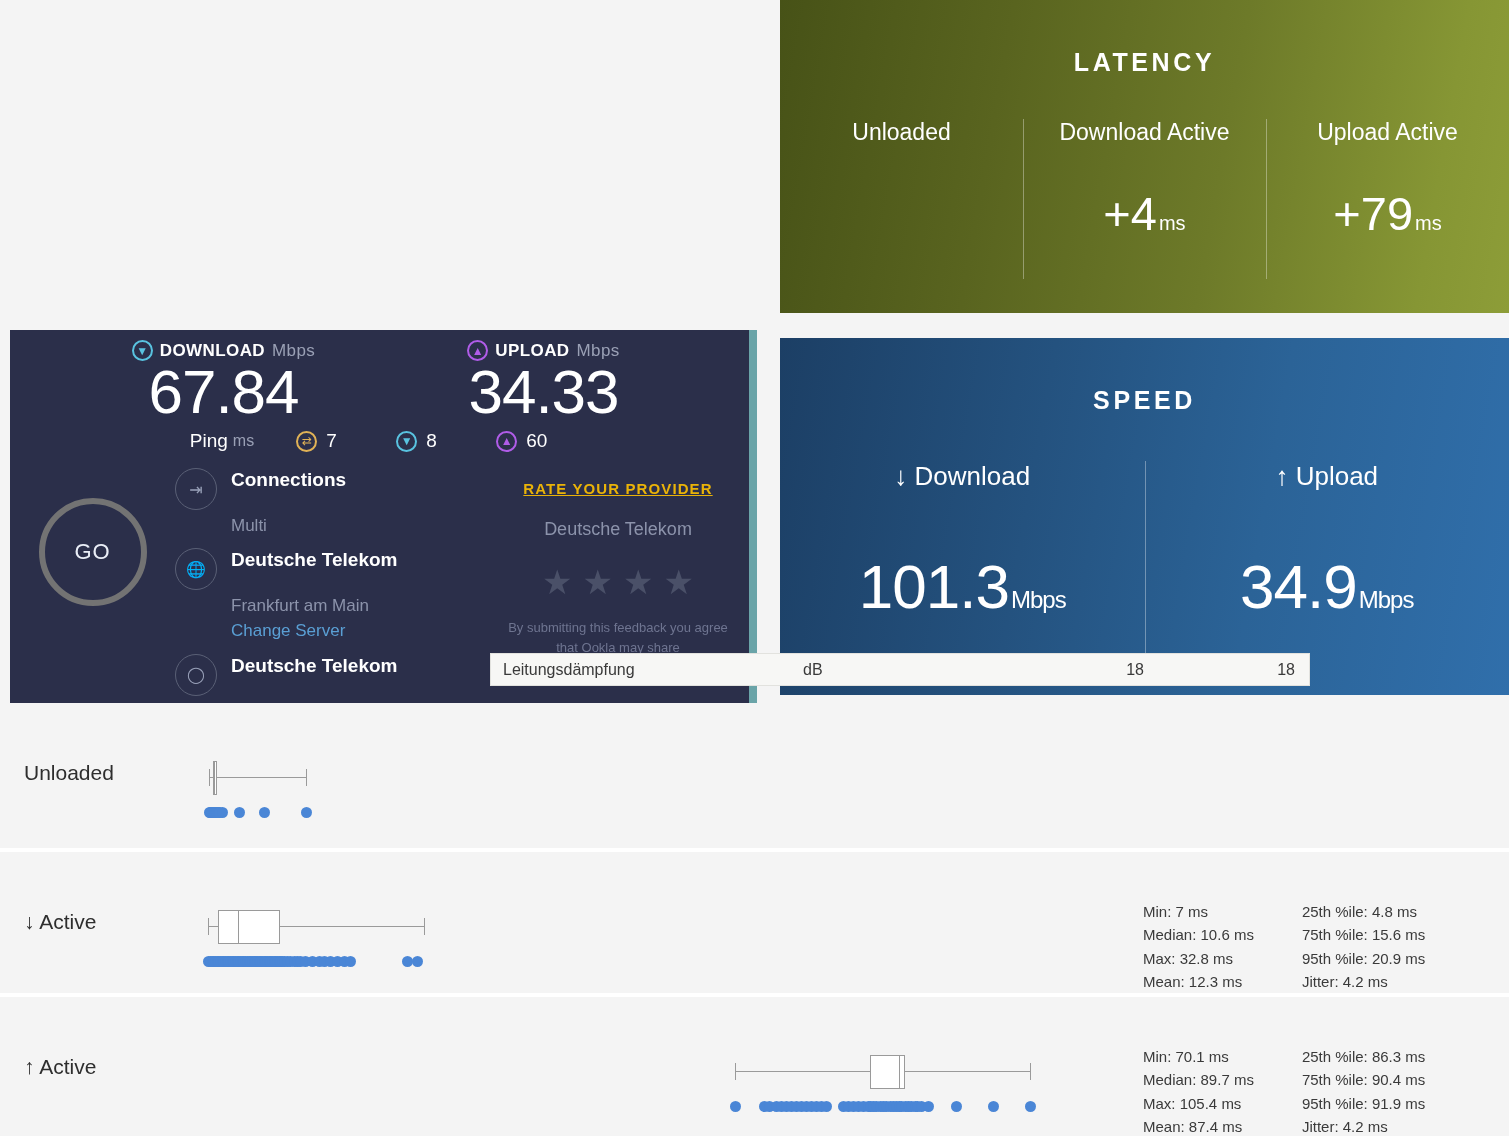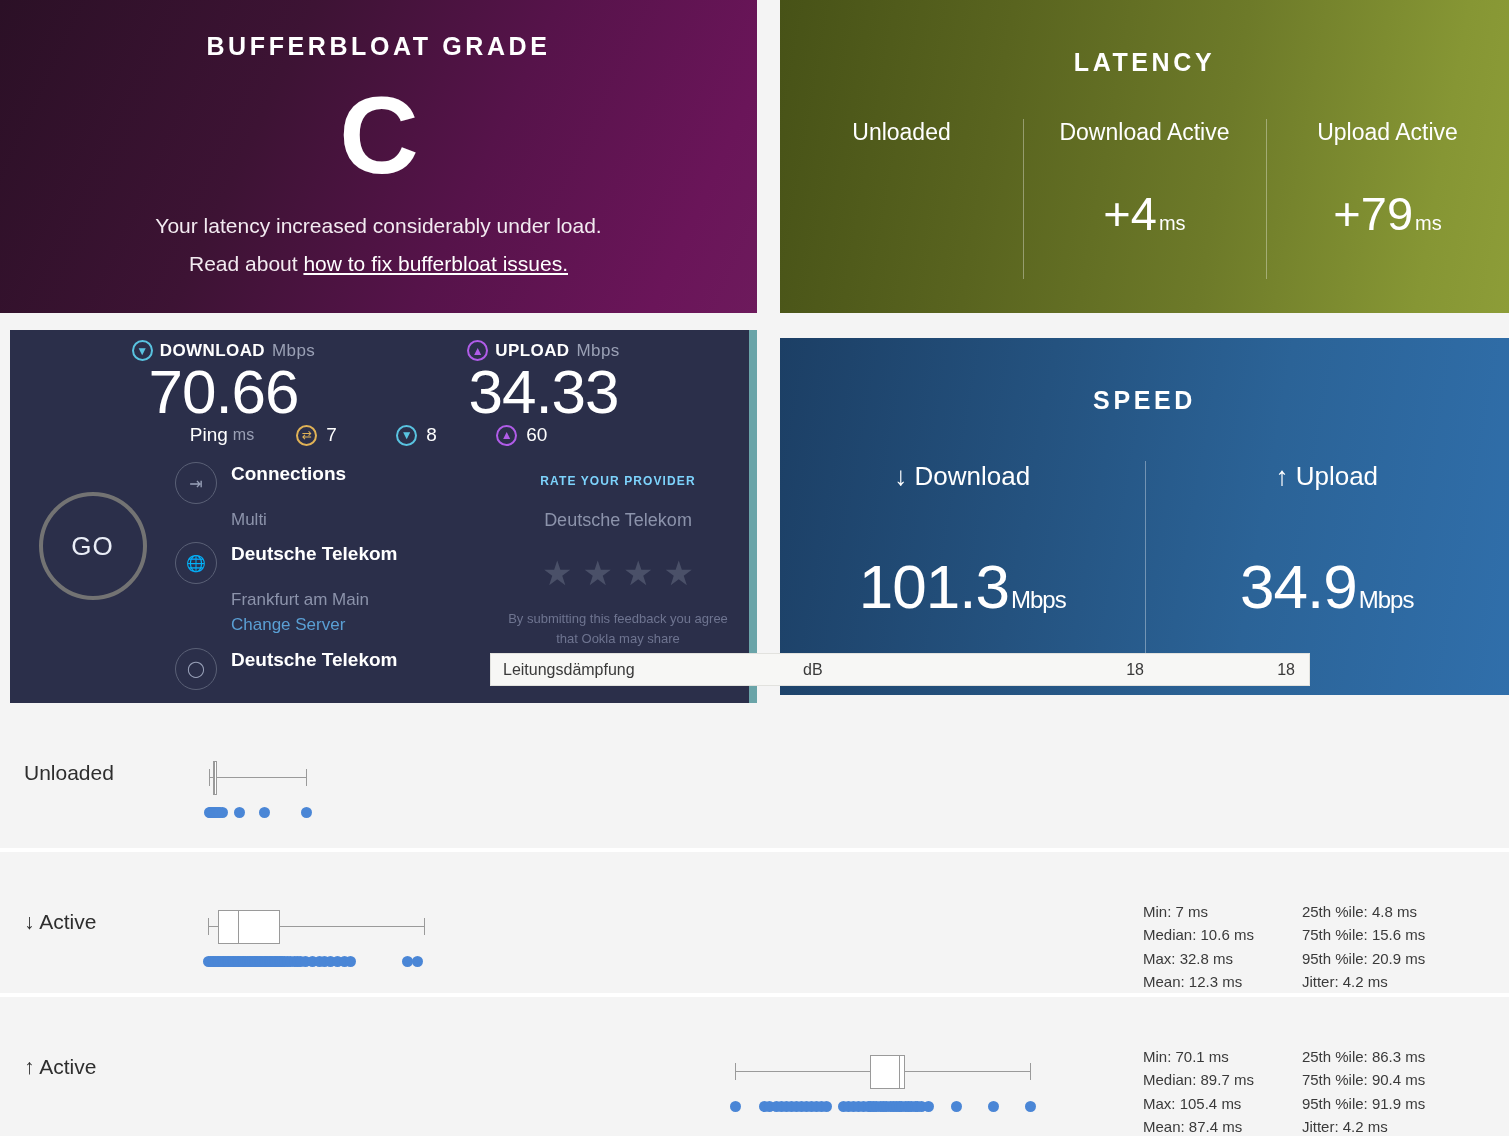--- a/index.html
+++ b/index.html
@@ -63,45 +63,45 @@
   .st-head { display:flex; justify-content:center; gap:90px; padding-top:10px; }
   .st-metric { text-align:center; width:230px; }
   .st-metric-head { display:flex; align-items:center; justify-content:center; gap:7px; font-size:17px; letter-spacing:0.4px; }
   .st-metric-head .lab { font-weight:bold; }
   .st-metric-head .mb { color:#9aa0b5; font-weight:400; }
   .circ { width:21px; height:21px; border-radius:50%; border:2px solid; display:inline-flex; align-items:center; justify-content:center; font-size:12px; line-height:1; }
   .circ.dl { border-color:#59c3e0; color:#59c3e0; }
   .circ.ul { border-color:#b05ce8; color:#b05ce8; }
   .circ.pg { border-color:#e0b256; color:#e0b256; }
   .st-big { font-size:62px; font-weight:300; line-height:1.05; margin-top:-2px; letter-spacing:-1px; }
-  .st-ping { display:flex; align-items:center; justify-content:center; gap:0; font-size:19px;padding-left:19px; }
+  .st-ping { display:flex; align-items:center; justify-content:center; gap:0; margin-top:6px; font-size:19px;padding-left:19px; }
   .st-ping .pinglabel { font-weight:400; }
   .st-ping .pingms { color:#9aa0b5; font-size:16px; margin-left:5px; margin-right:42px; }
   .st-ping .pgroup { display:flex; align-items:center; gap:9px; width:100px; }
 
   .st-body { display:flex; margin-top:14px; position:relative; }
   .st-go-wrap { width:165px; display:flex; align-items:flex-start; justify-content:center; padding-top:32px; }
   .go-btn {
-    width:108px; height:108px; border-radius:50%; border:4px solid #737373;
+    width:108px; height:108px; border-radius:50%; border:6px solid #737373;
     display:flex; align-items:center; justify-content:center;
-    font-size:26px; letter-spacing:1px; color:#eaeef7; cursor:pointer;
+    font-size:22px; letter-spacing:1px; color:#eaeef7; cursor:pointer;
   }
   .st-info { width:330px; padding-top:2px; }
   .info-row { display:flex; gap:14px; margin-bottom:10px; }
   .info-icon {
     width:42px; height:42px; border-radius:50%; border:1px solid #5a6076;
     display:flex; align-items:center; justify-content:center; flex:none;
     color:#98a0b8; font-size:16px;
   }
   .info-txt .t1 { font-size:19px; font-weight:bold; color:#fff; line-height:1.3; }
   .info-txt .t2 { font-size:17px; color:#8c93ab; line-height:1.5;margin-top:20px; }
   .info-txt .t3 { font-size:17px; color:#5a9fd4; cursor:pointer; line-height:1.5; }
 
   .st-rate { flex:1; text-align:center; padding-top:14px; padding-right:26px; }
-  .rate-title { font-size:12px; font-weight:bold; letter-spacing:1.1px; color:#7dd3fc; }
+  .rate-title { font-size:15px; font-weight:bold; letter-spacing:1.1px; color:#eab308;text-decoration:underline; }
   .rate-sub { font-size:18px; color:#8c93ab; margin-top:22px; }
   .rate-stars { margin-top:22px; display:flex; justify-content:center; gap:10px; font-size:34px; color:#4a5068; }
   .rate-foot { margin-top:16px; font-size:13px; color:#6e7punct; }
   .rate-foot { color:#6e7490; line-height:1.5; }
 
   
   .speed-panel {
     position:absolute; left:780px; top:338px; width:729px; height:357px;
     background: linear-gradient(100deg, #1c3f65 0%, #24527f 35%, #2b6397 65%, #306fab 100%);
     color:#fff; text-align:center;
@@ -145,26 +145,20 @@
     position:absolute; left:1143px; top:48px; display:flex; gap:48px;
     font-size:15px; color:#3a3a3a; line-height:1.55;
   }
   .stat-nums div { white-space:nowrap; }
 </style>
 </head>
 <body>
 
 <div class="page">
 
-  <div class="grade-panel">
-    <div class="grade-title">BUFFERBLOAT GRADE</div>
-    <div class="grade-letter">C</div>
-    <div class="grade-sub">Your latency increased considerably under load.</div>
-    <div class="grade-read"><span>Read about </span><a>how to fix bufferbloat issues.</a></div>
-  </div>
 
   <div class="latency-panel">
     <div class="panel-title">LATENCY</div>
     <div class="lat-cols">
       <div class="lat-col">
         <div class="lat-label">Unloaded</div>
       </div>
       <div class="lat-col">
         <div class="lat-label">Download Active</div>
         <div class="lat-val"><span>+4</span><span class="unit">ms</span></div>
@@ -177,21 +171,21 @@
   </div>
 
   <div class="st-panel">
     <div class="st-head">
       <div class="st-metric">
         <div class="st-metric-head">
           <span class="circ dl">▼</span>
           <span class="lab">DOWNLOAD</span>
           <span class="mb">Mbps</span>
         </div>
-        <div class="st-big">70.66</div>
+        <div class="st-big">67.84</div>
       </div>
       <div class="st-metric">
         <div class="st-metric-head">
           <span class="circ ul">▲</span>
           <span class="lab">UPLOAD</span>
           <span class="mb">Mbps</span>
         </div>
         <div class="st-big">34.33</div>
       </div>
     </div>

